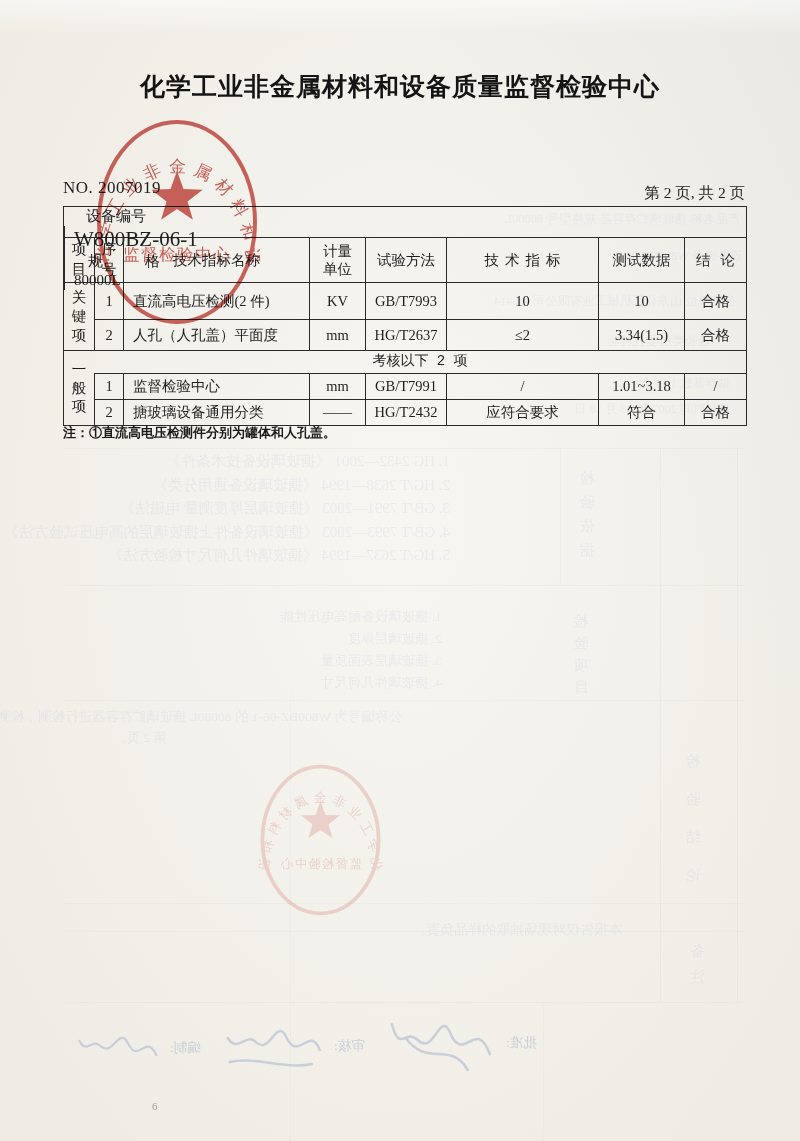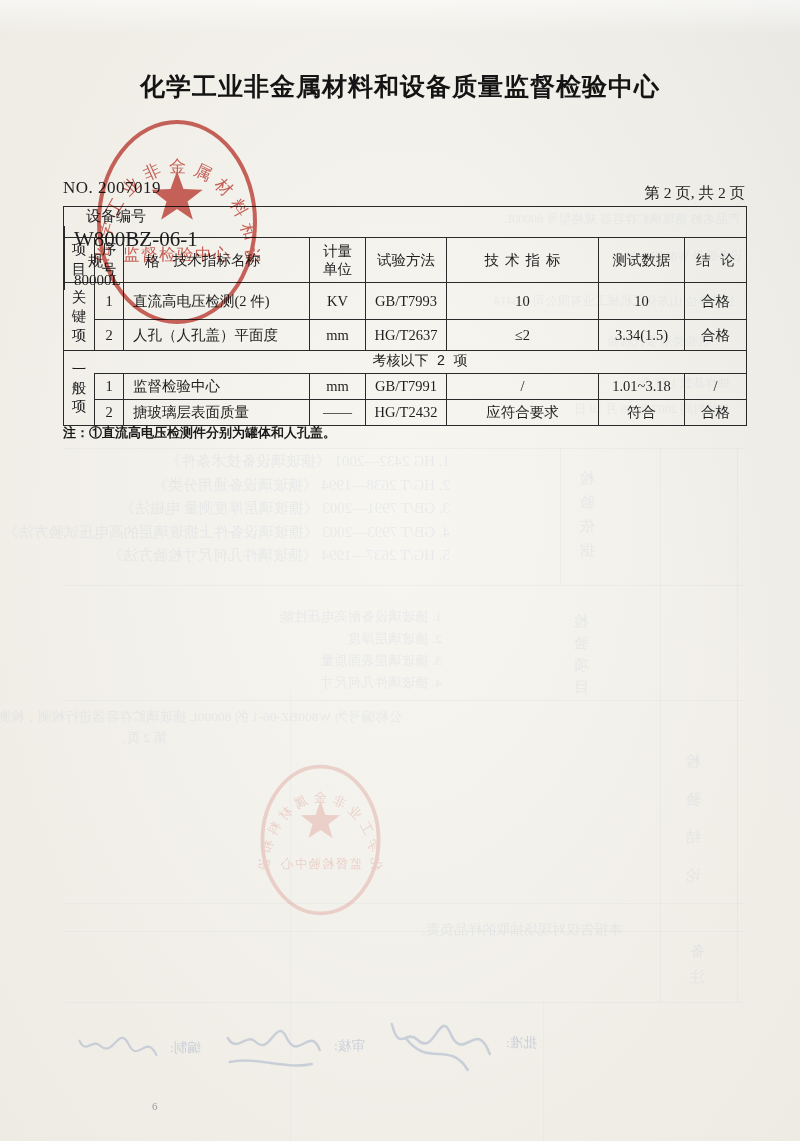--- a/index.html
+++ b/index.html
@@ -215,21 +215,21 @@
             <div class="c" style="width:29px;">1</div>
             <div class="c name" style="width:186px;">监督检验中心</div>
             <div class="c" style="width:56px;">mm</div>
             <div class="c" style="width:81px;">GB/T7991</div>
             <div class="c" style="width:152px;">/</div>
             <div class="c" style="width:86px;">1.01~3.18</div>
             <div class="c" style="width:62px;">/</div>
           </div>
           <div class="sr" style="height:25px;">
             <div class="c" style="width:29px;">2</div>
-            <div class="c name" style="width:186px;">搪玻璃层表面质量</div>
+            <div class="c name" style="width:186px;">搪玻璃设备通用分类</div>
             <div class="c" style="width:56px;">——</div>
             <div class="c" style="width:81px;">HG/T2432</div>
             <div class="c" style="width:152px;">应符合要求</div>
             <div class="c" style="width:86px;">符合</div>
             <div class="c" style="width:62px;">合格</div>
           </div>
         </div>
       </div>
     </div>
 

